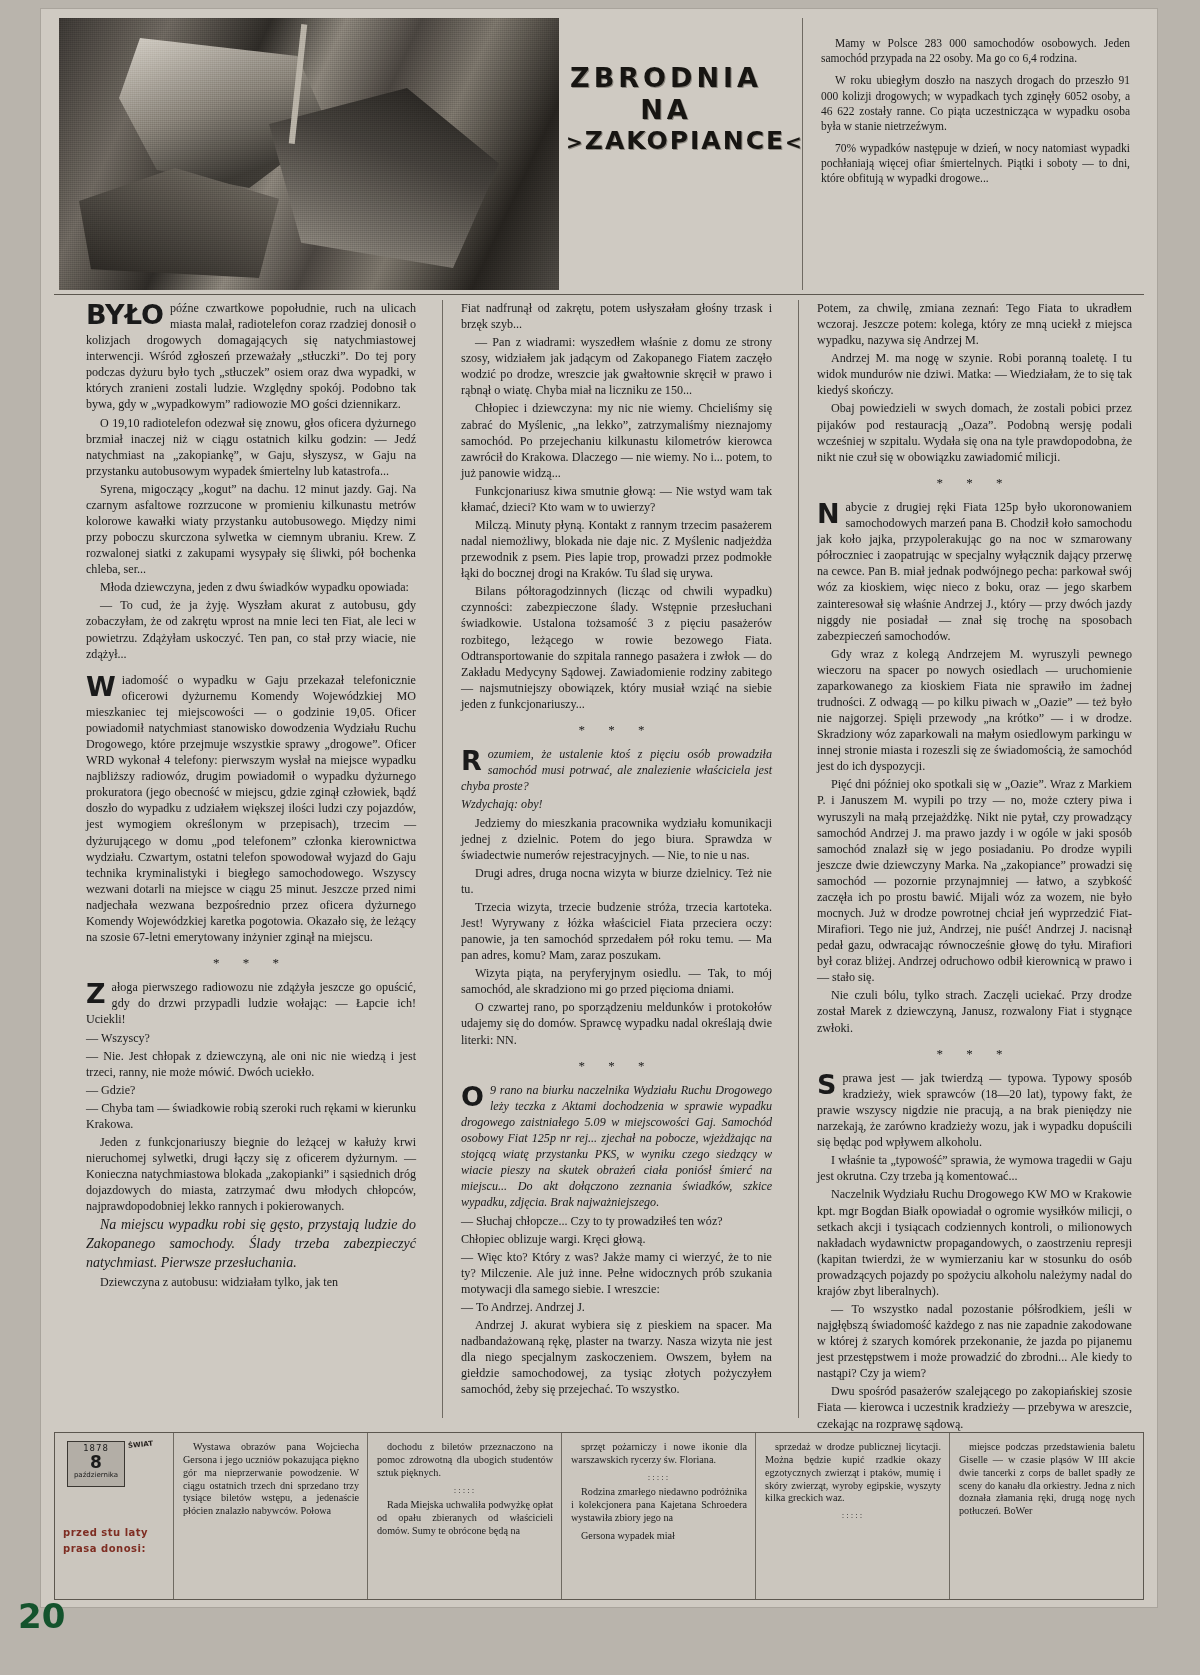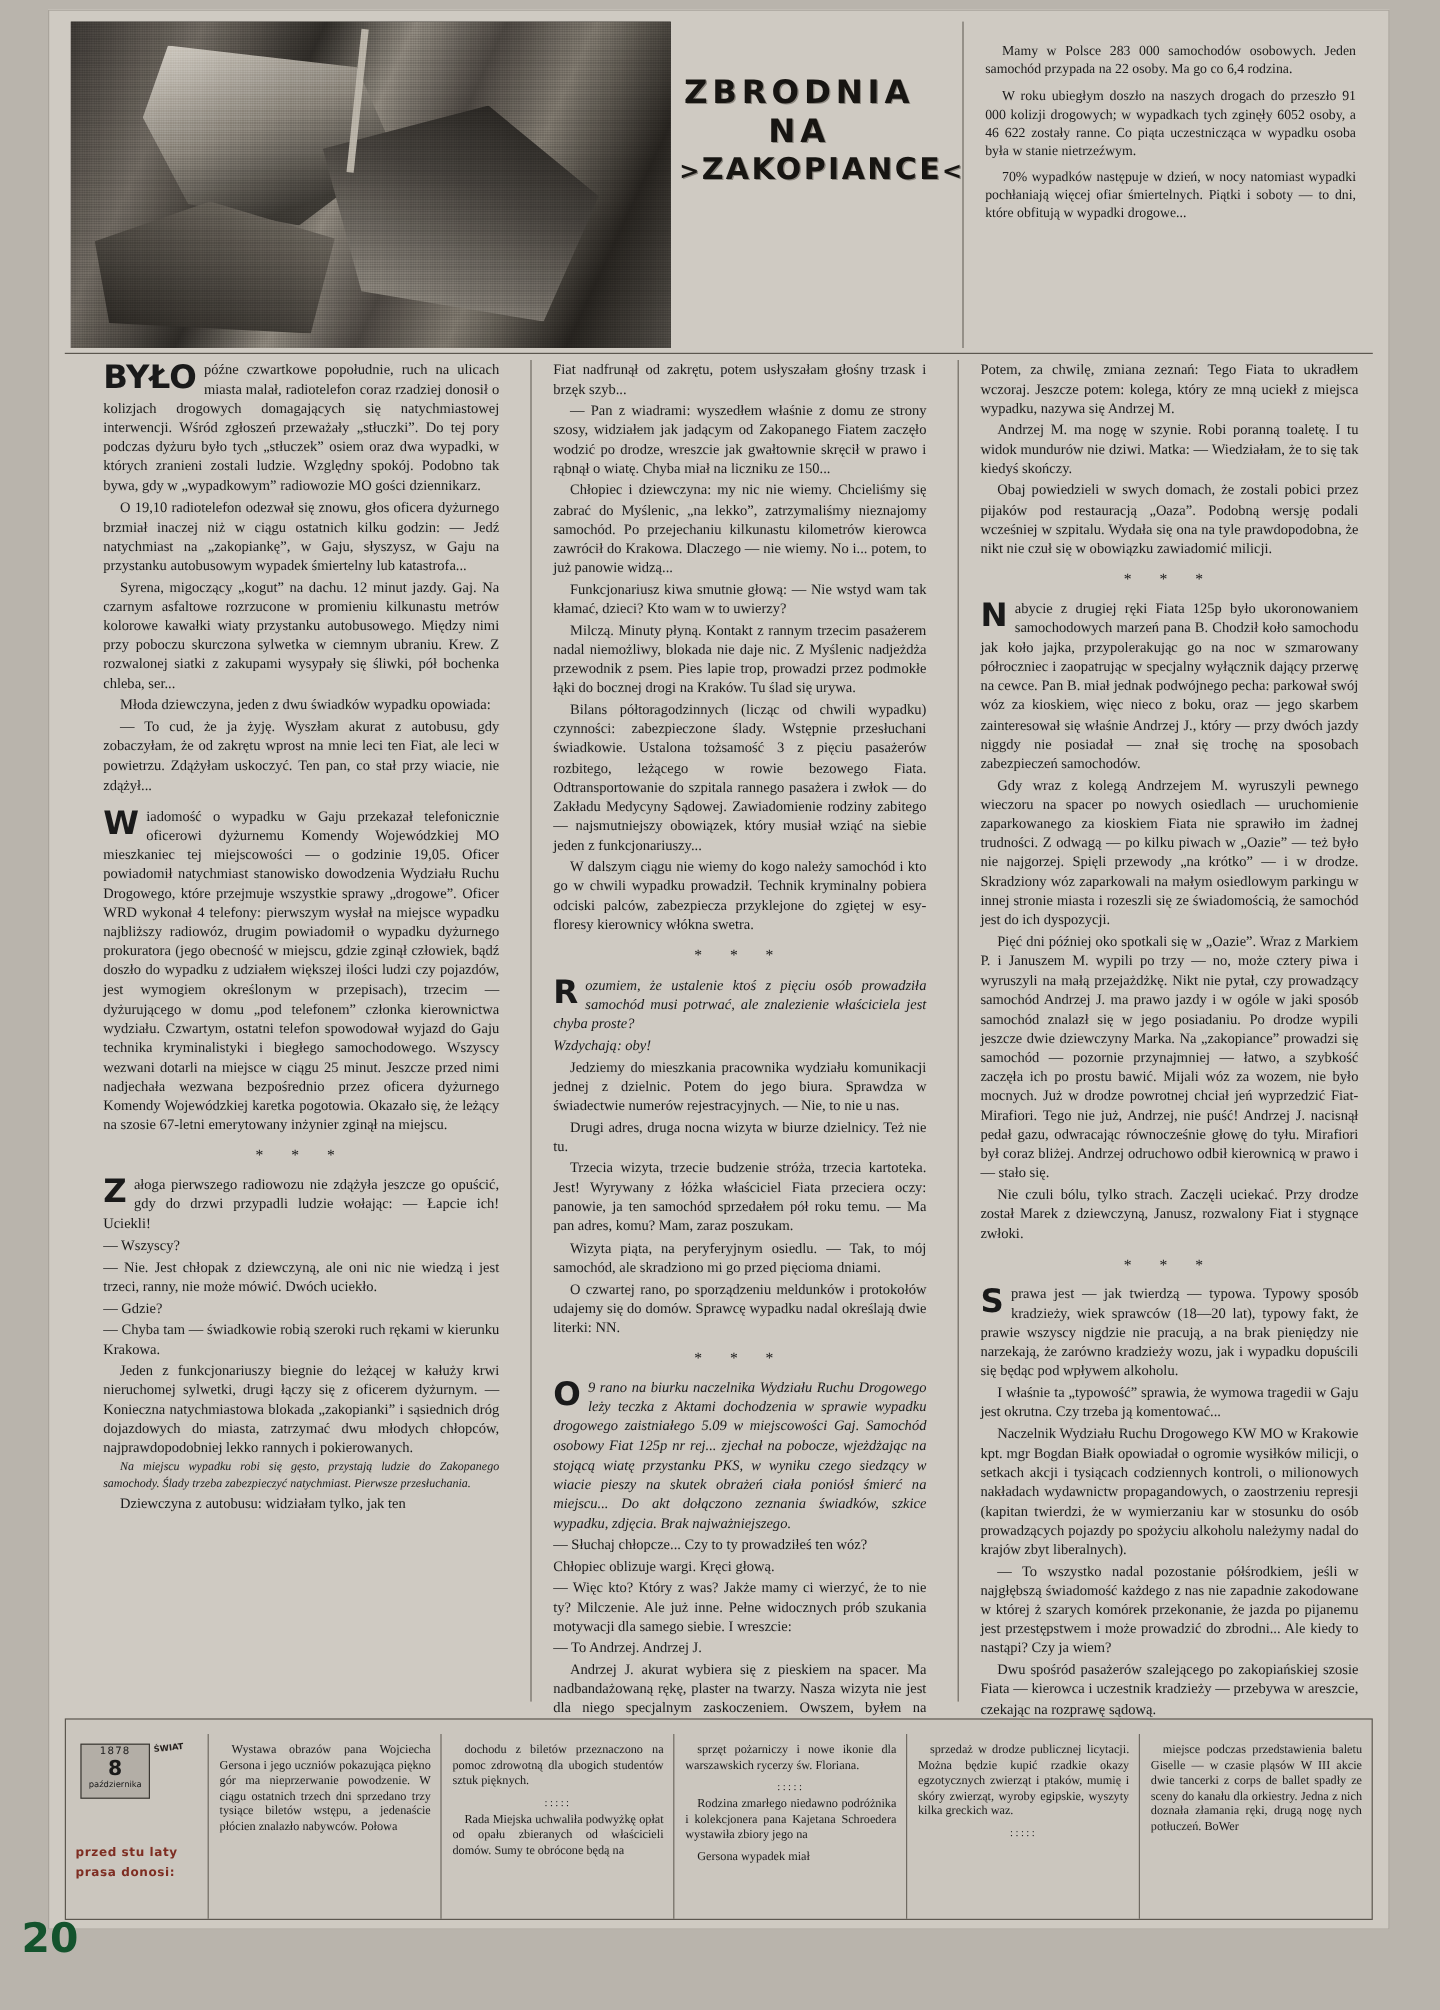--- a/index.html
+++ b/index.html
@@ -122,21 +122,21 @@
   
   .bottom{
     position:absolute;left:14px;top:1424px;width:1090px;height:168px;
     border:1px solid #5c574f;
     box-sizing:border-box;
     display:flex;
     background:#cbc6be;
   }
   .bcol{
     flex:1;padding:8px 8px 6px 9px;font-size:10.2px;line-height:1.26;text-align:justify;
-    border-left:1px solid #6f6a62;box-sizing:border-box;margin-top:12px;
+    border-left:1px solid #6f6a62;box-sizing:border-box;
   }
   .bcol:first-child{border-left:none;}
   .bcol.logo{flex:0 0 118px;position:relative;}
   .bcol.logo .datebox{
     position:absolute;left:12px;top:8px;width:58px;height:46px;
     border:1px solid #3a3732;background:#b3aea6;
     font-family:"DejaVu Sans", sans-serif;
     font-size:8px;text-align:center;line-height:1.15;padding-top:2px;box-sizing:border-box;
   }
   .bcol.logo .datebox .yr{font-size:8.5px;letter-spacing:1px;}
@@ -211,32 +211,31 @@
       <div class="stars">* * *</div>
 
       <p class="dropcap-para noind">
         <span class="dropcap">Z</span><span>ałoga pierwszego radiowozu nie zdążyła jeszcze go opuścić, gdy do drzwi przypadli ludzie wołając: — Łapcie ich! Uciekli!</span>
       </p>
       <p class="noind">— Wszyscy?</p>
       <p class="noind">— Nie. Jest chłopak z dziewczyną, ale oni nic nie wiedzą i jest trzeci, ranny, nie może mówić. Dwóch uciekło.</p>
       <p class="noind">— Gdzie?</p>
       <p class="noind">— Chyba tam — świadkowie robią szeroki ruch rękami w kierunku Krakowa.</p>
       <p>Jeden z funkcjonariuszy biegnie do leżącej w kałuży krwi nieruchomej sylwetki, drugi łączy się z oficerem dyżurnym. — Konieczna natychmiastowa blokada „zakopianki” i sąsiednich dróg dojazdowych do miasta, zatrzymać dwu młodych chłopców, najprawdopodobniej lekko rannych i pokierowanych.</p>
-      <p class="ital" style="font-size:10px;">Na miejscu wypadku robi się gęsto, przystają ludzie do Zakopanego samochody. Ślady trzeba zabezpieczyć natychmiast. Pierwsze przesłuchania.</p>
+      <p class="ital" style="font-size:14px;">Na miejscu wypadku robi się gęsto, przystają ludzie do Zakopanego samochody. Ślady trzeba zabezpieczyć natychmiast. Pierwsze przesłuchania.</p>
       <p>Dziewczyna z autobusu: widziałam tylko, jak ten</p>
     </div>
 
     <div class="col c2">
       <p class="noind">Fiat nadfrunął od zakrętu, potem usłyszałam głośny trzask i brzęk szyb...</p>
       <p>— Pan z wiadrami: wyszedłem właśnie z domu ze strony szosy, widziałem jak jadącym od Zakopanego Fiatem zaczęło wodzić po drodze, wreszcie jak gwałtownie skręcił w prawo i rąbnął o wiatę. Chyba miał na liczniku ze 150...</p>
       <p>Chłopiec i dziewczyna: my nic nie wiemy. Chcieliśmy się zabrać do Myślenic, „na lekko”, zatrzymaliśmy nieznajomy samochód. Po przejechaniu kilkunastu kilometrów kierowca zawrócił do Krakowa. Dlaczego — nie wiemy. No i... potem, to już panowie widzą...</p>
       <p>Funkcjonariusz kiwa smutnie głową: — Nie wstyd wam tak kłamać, dzieci? Kto wam w to uwierzy?</p>
       <p>Milczą. Minuty płyną. Kontakt z rannym trzecim pasażerem nadal niemożliwy, blokada nie daje nic. Z Myślenic nadjeżdża przewodnik z psem. Pies lapie trop, prowadzi przez podmokłe łąki do bocznej drogi na Kraków. Tu ślad się urywa.</p>
       <p>Bilans półtoragodzinnych (licząc od chwili wypadku) czynności: zabezpieczone ślady. Wstępnie przesłuchani świadkowie. Ustalona tożsamość 3 z pięciu pasażerów rozbitego, leżącego w rowie bezowego Fiata. Odtransportowanie do szpitala rannego pasażera i zwłok — do Zakładu Medycyny Sądowej. Zawiadomienie rodziny zabitego — najsmutniejszy obowiązek, który musiał wziąć na siebie jeden z funkcjonariuszy...</p>
-      <p>W dalszym ciągu nie wiemy do kogo należy samochód i kto go w chwili wypadku prowadził. Technik kryminalny pobiera odciski palców, zabezpiecza przyklejone do zgiętej w esy-floresy kierownicy włókna swetra.</p>
 
       <div class="stars">* * *</div>
 
       <p class="dropcap-para noind">
         <span class="dropcap">R</span><span class="ital">ozumiem, że ustalenie ktoś z pięciu osób prowadziła samochód musi potrwać, ale znalezienie właściciela jest chyba proste?</span>
       </p>
       <p class="noind ital">Wzdychają: oby!</p>
       <p>Jedziemy do mieszkania pracownika wydziału komunikacji jednej z dzielnic. Potem do jego biura. Sprawdza w świadectwie numerów rejestracyjnych. — Nie, to nie u nas.</p>
       <p>Drugi adres, druga nocna wizyta w biurze dzielnicy. Też nie tu.</p>
       <p>Trzecia wizyta, trzecie budzenie stróża, trzecia kartoteka. Jest! Wyrywany z łóżka właściciel Fiata przeciera oczy: panowie, ja ten samochód sprzedałem pół roku temu. — Ma pan adres, komu? Mam, zaraz poszukam.</p>

